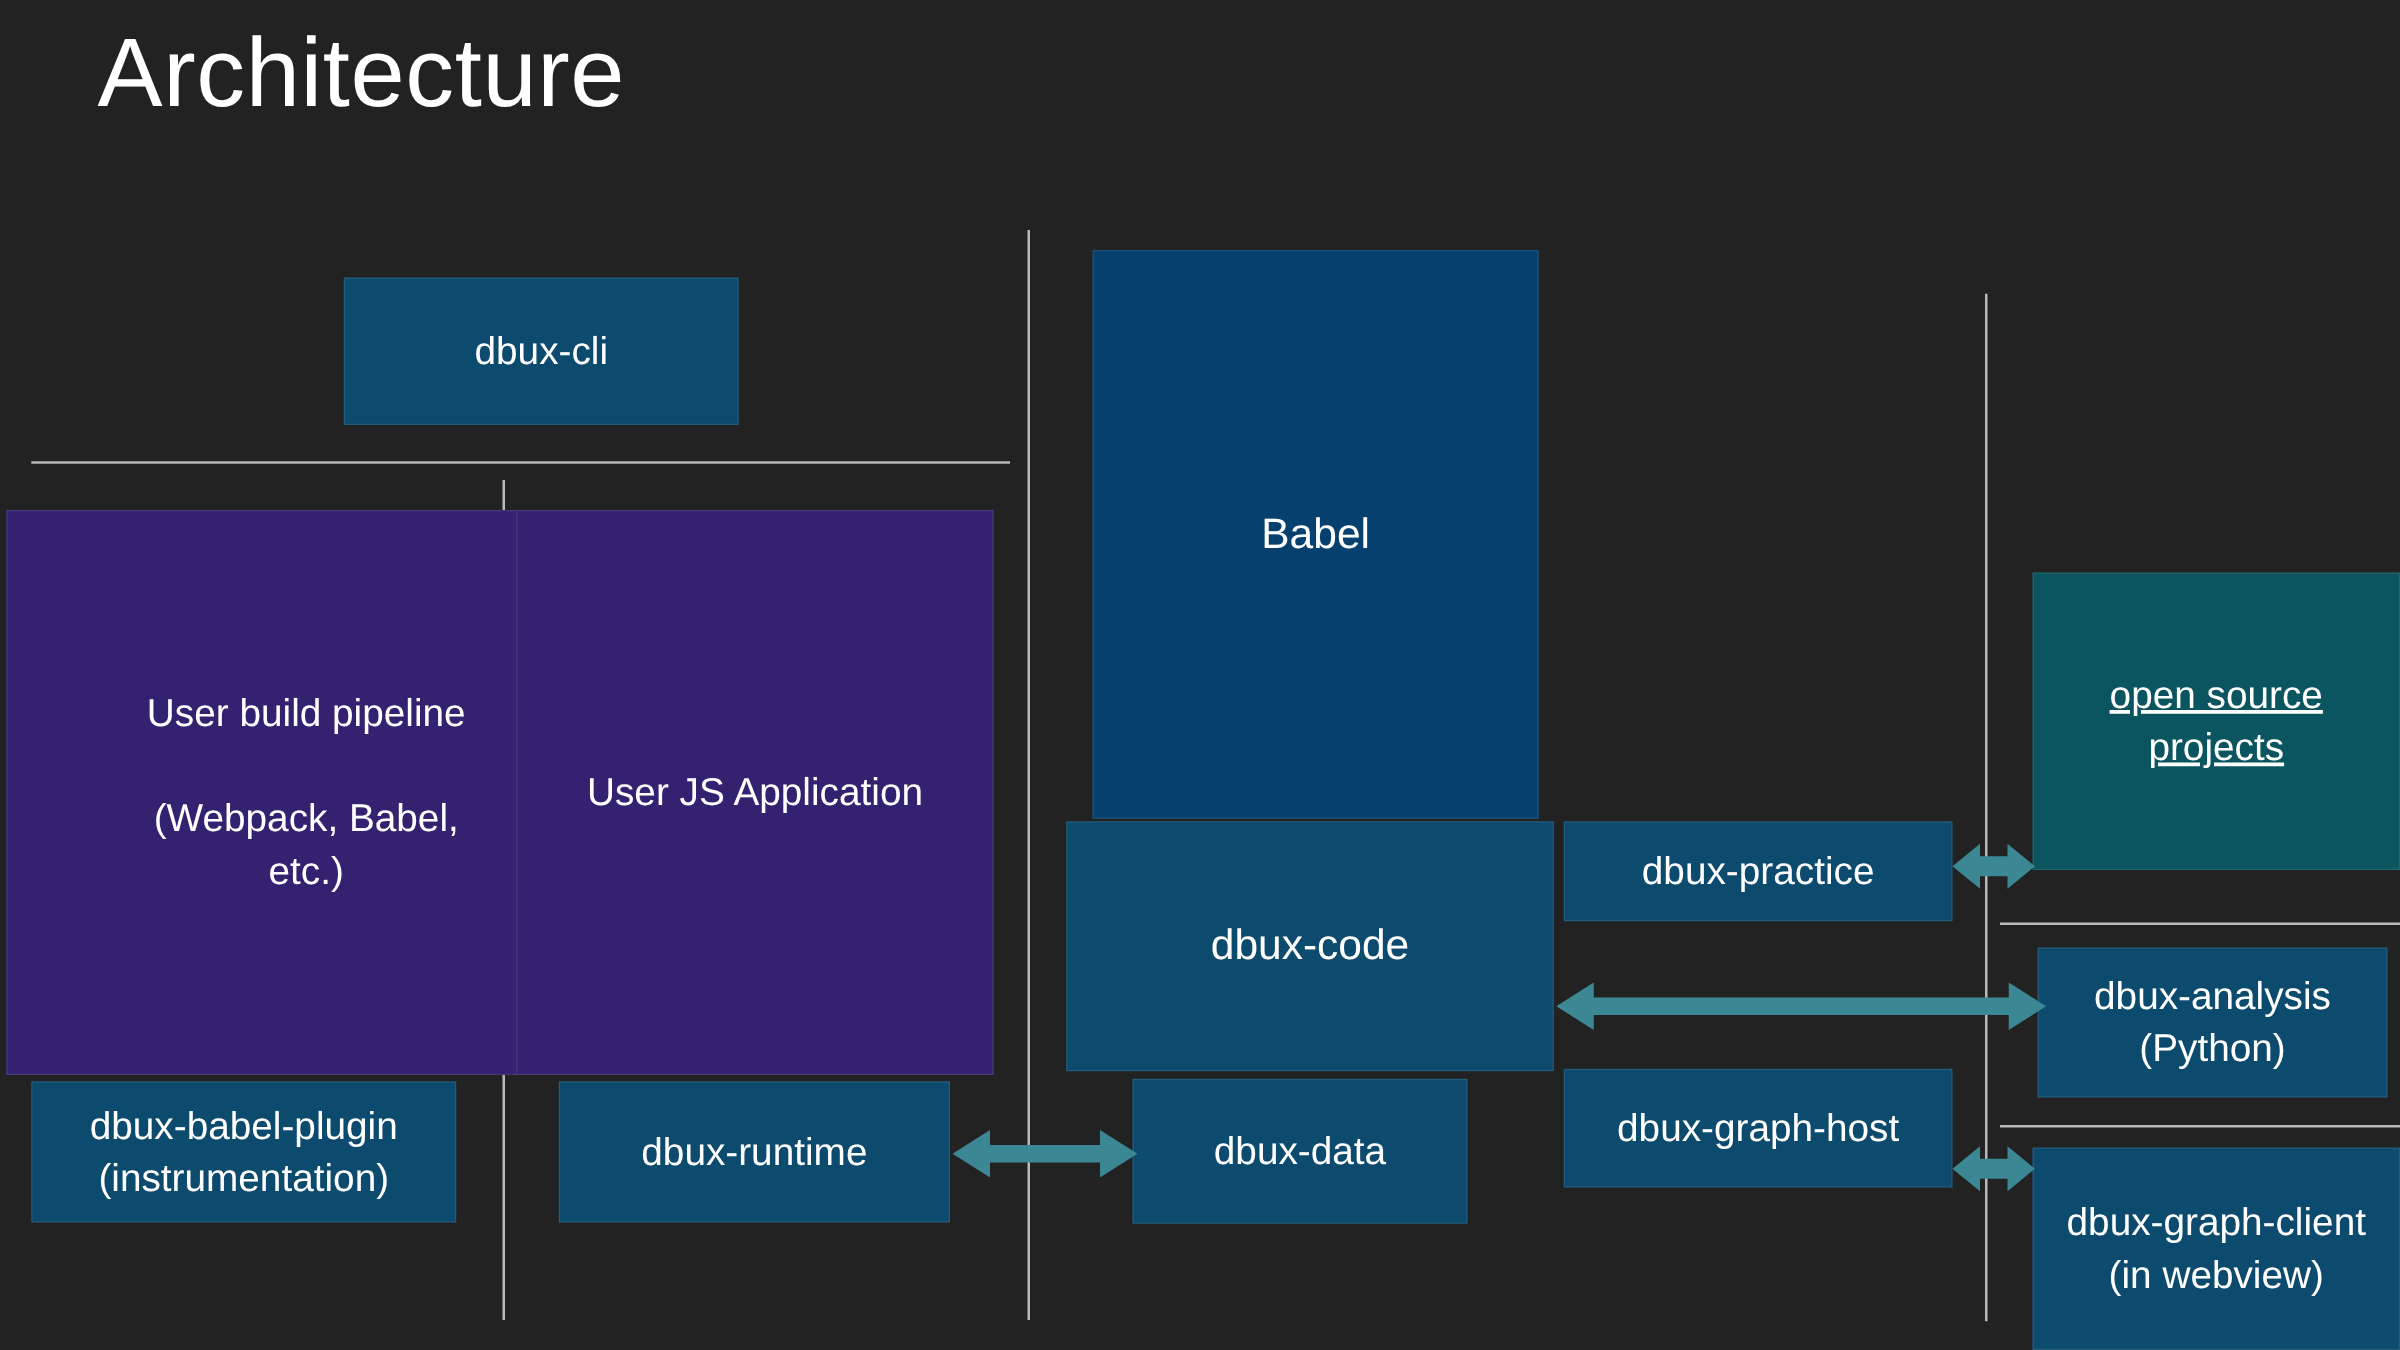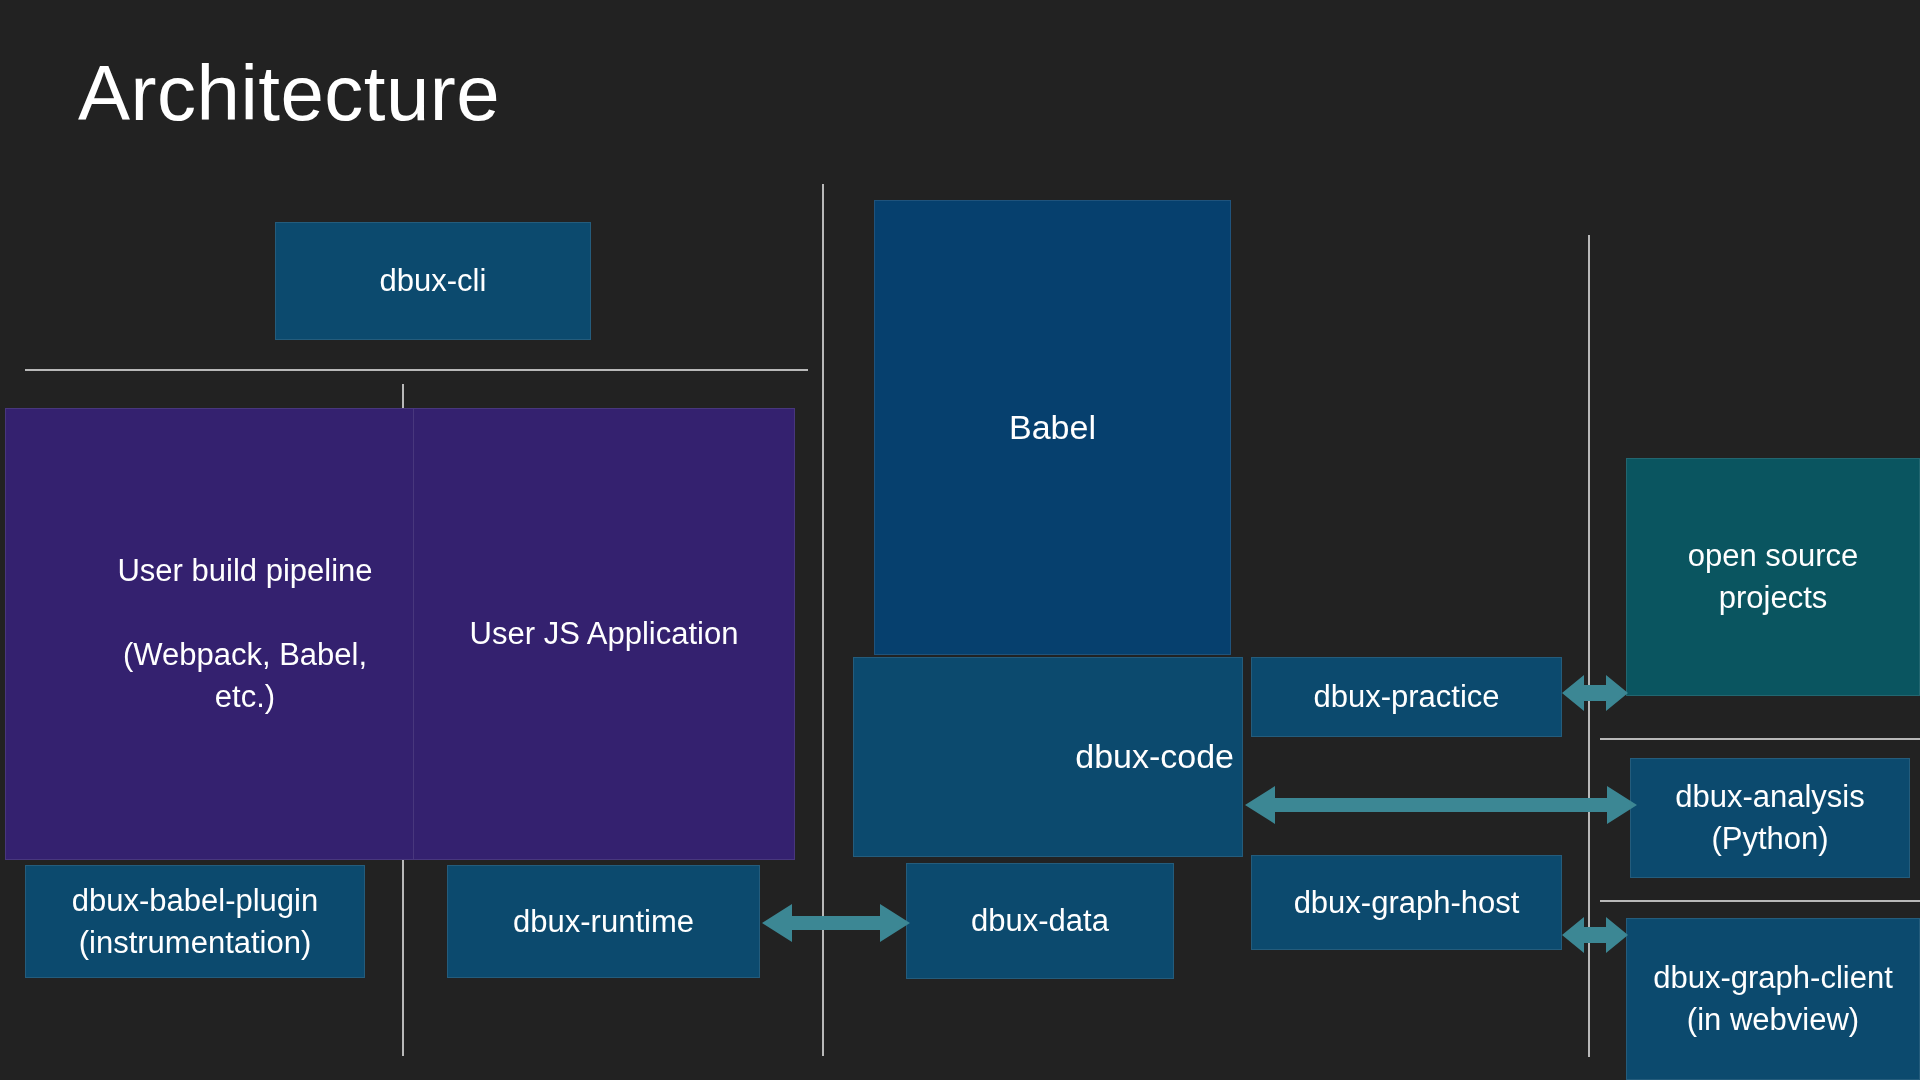--- a/index.html
+++ b/index.html
@@ -20,42 +20,41 @@
   #slide-title {
     position: absolute;
     left: 78px;
     top: 18px;
     font-size: 78px;
     line-height: 1.05;
     color: #ffffff;
     font-weight: 400;
     letter-spacing: 0.5px;
     white-space: nowrap;
-    margin-top: 35px;
   }
 
   
   .box {
     position: absolute;
     box-sizing: border-box;
     display: flex;
     align-items: center;
     justify-content: center;
     text-align: center;
     color: #ffffff;
     font-size: 31px;
     line-height: 1.35;
     padding: 4px 8px;
     white-space: pre-line;
     border: 1px solid rgba(255,255,255,0.10);
   }
   .box.teal       { background: #0c4a6e; }
   .box.purple     { background: #34216f; }
   .box.navy       { background: #06406e; }
-  .box.darkteal   { background: #0a5560; }
+  .box.darkteal   { background: #0a5560; text-decoration: underline; }
 
   .box.big-label  { font-size: 34px; }
 
   
   .vline {
     position: absolute;
     width: 2px;
     background: #b9b9b9;
   }
   .hline {
@@ -116,21 +115,21 @@
   </div>
 
   <div class="box teal" style="left:447px; top:865px; width:313px; height:113px;">
     <span class="lines">dbux-runtime</span>
   </div>
 
   <div class="box navy big-label" style="left:874px; top:200px; width:357px; height:455px;">
     <span class="lines">Babel</span>
   </div>
 
-  <div class="box teal big-label" style="left:853px; top:657px; width:390px; height:200px;justify-content:flex-end;">
+  <div class="box teal big-label" style="left:853px; top:657px; width:390px; height:200px;">
     <span class="lines">dbux-code</span>
   </div>
 
   <div class="box teal" style="left:906px; top:863px; width:268px; height:116px;">
     <span class="lines">dbux-data</span>
   </div>
 
   <div class="box teal" style="left:1251px; top:855px; width:311px; height:95px;">
     <span class="lines">dbux-graph-host</span>
   </div>

